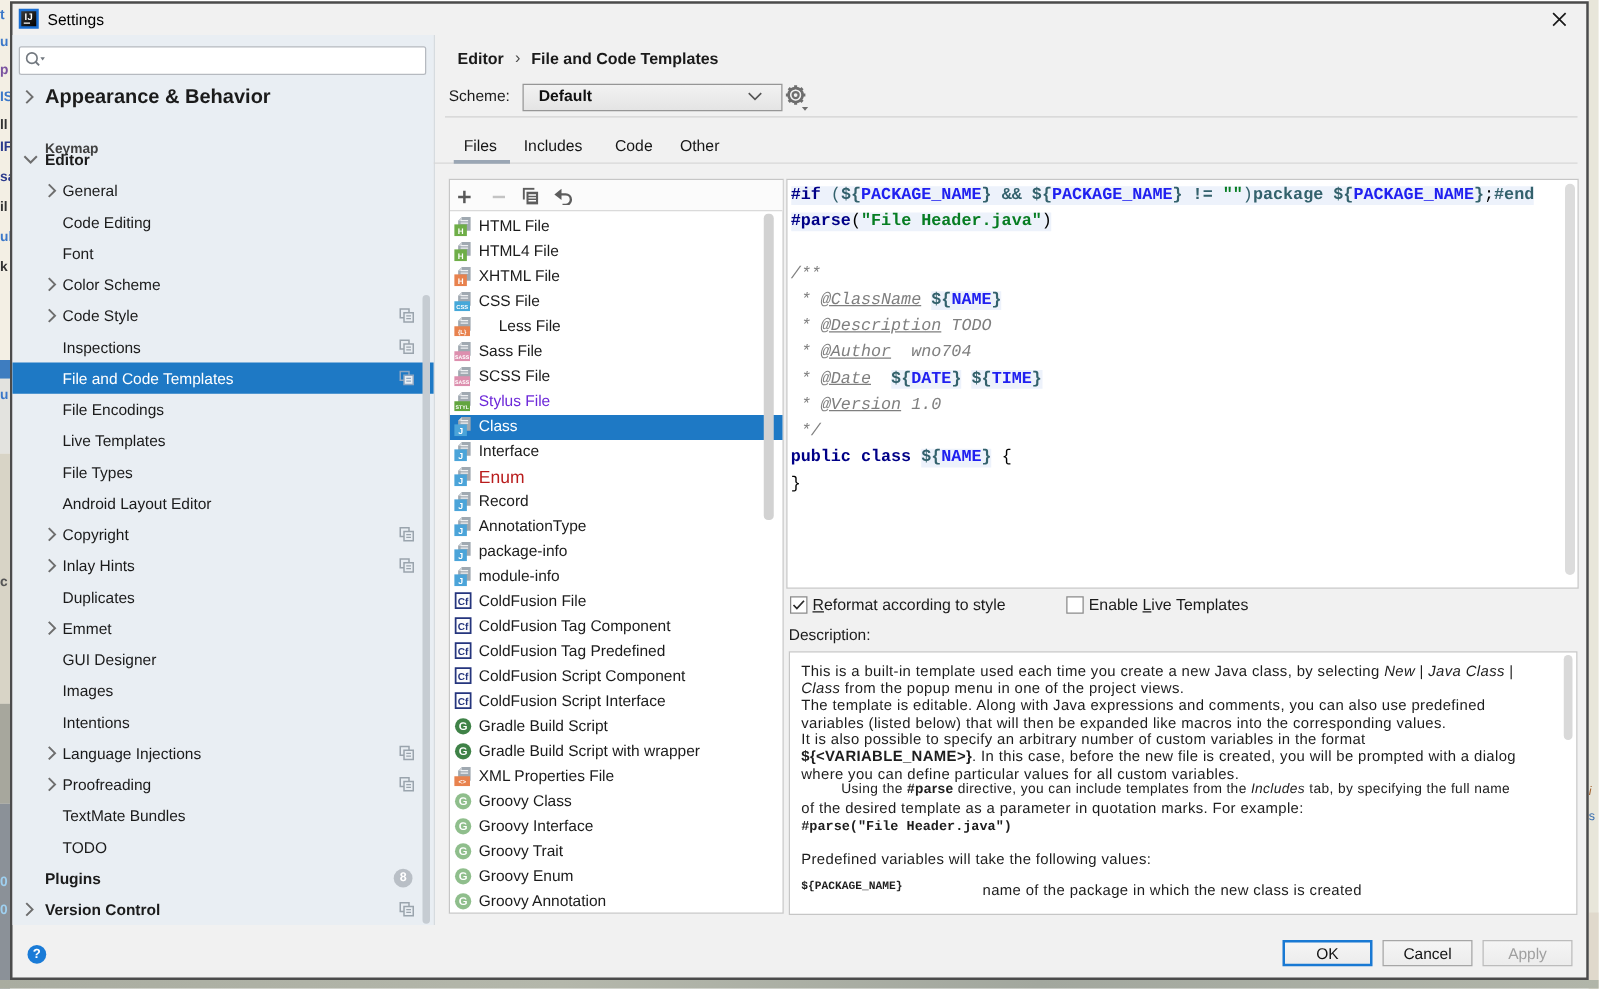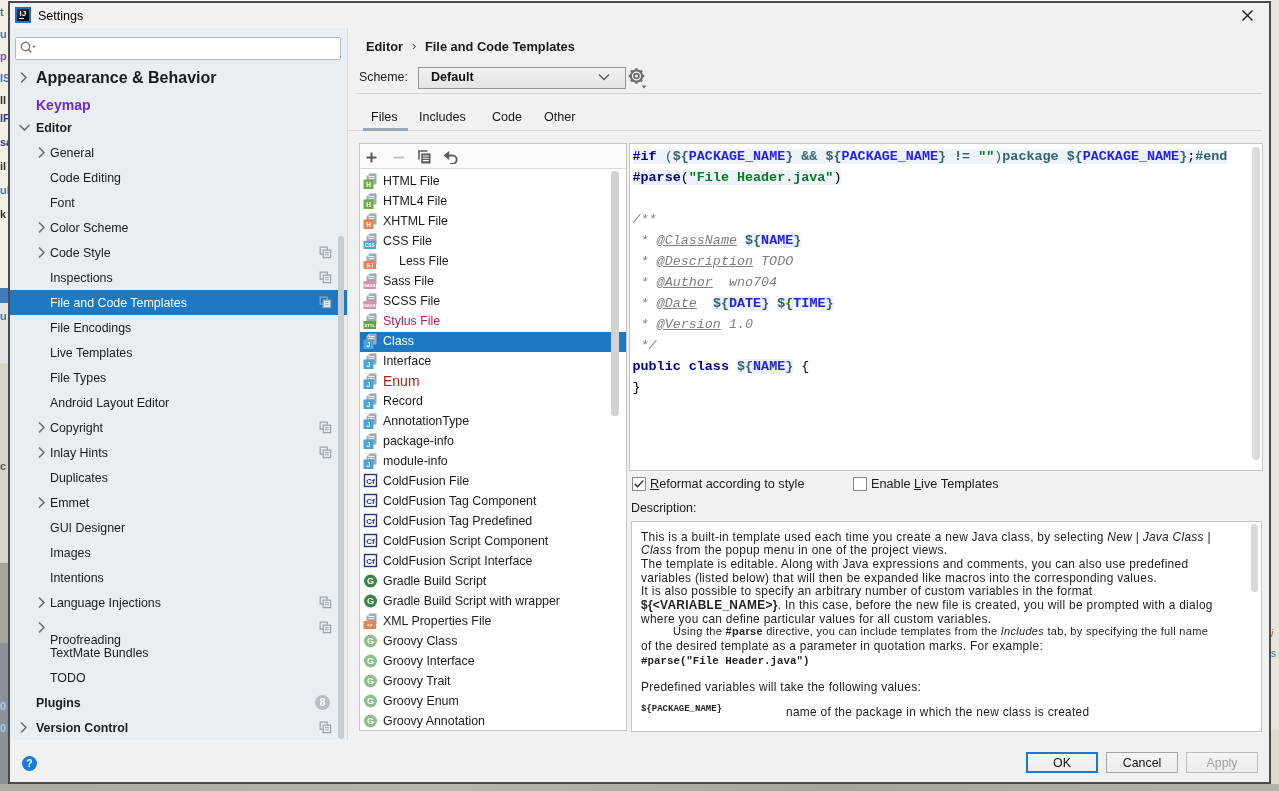--- a/index.html
+++ b/index.html
@@ -47,21 +47,21 @@
 <div class="abs" style="left:15px;top:36.5px;width:324px;height:21px;background:#fff;border:1px solid #b6bac0;border-radius:2px;"></div>
 <svg class="abs" style="left:20px;top:41px;" width="18" height="14" viewBox="0 0 18 14">
 <circle cx="5.5" cy="5.5" r="4.2" fill="none" stroke="#72787f" stroke-width="1.3"></circle>
 <path d="M8.6 8.6 L11.3 11.3" stroke="#72787f" stroke-width="1.5"></path>
 <path d="M12.3 4.7 l3.6 0 l-1.8 2.6 z" fill="#72787f"></path>
   </svg>
 <div class="row ctr" style="left:36px;top:65.0px;height:25px;font-size:16px;font-weight:bold;color:#1b1b1b;">Appearance &amp; Behavior</div>
 <svg class="abs" style="left:18px;top:71.0px;" width="13" height="13" viewBox="0 0 13 13">
     <path d="M3 1.5 L8 6.5 L3 11.5" fill="none" stroke="#6e6e6e" stroke-width="1.6"></path>
   </svg>
-<div class="row ctr" style="left:36px;top:92px;height:25px;font-size:14px;font-weight:bold;color:#6d28d9;">Keymap</div>
+<div class="row ctr" style="left:36px;top:106px;height:25px;font-size:11px;font-weight:bold;color:#404040;">Keymap</div>
 <div class="row ctr" style="left:36px;top:115.0px;height:25px;font-size:12.4px;font-weight:bold;color:#1b1b1b;">Editor</div>
 <svg class="abs" style="left:18px;top:121.0px;" width="13" height="13" viewBox="0 0 13 13">
     <path d="M1.5 4 L6.5 9 L11.5 4" fill="none" stroke="#6e6e6e" stroke-width="1.6"></path>
   </svg>
 <div class="row ctr" style="left:50px;top:140.0px;height:25px;font-size:12.4px;font-weight:normal;color:#1b1b1b;">General</div>
 <svg class="abs" style="left:36px;top:146.0px;" width="13" height="13" viewBox="0 0 13 13">
     <path d="M3 1.5 L8 6.5 L3 11.5" fill="none" stroke="#6e6e6e" stroke-width="1.6"></path>
   </svg>
 <div class="row ctr" style="left:50px;top:165.0px;height:25px;font-size:12.4px;font-weight:normal;color:#1b1b1b;">Code Editing</div>
 <div class="row ctr" style="left:50px;top:190.0px;height:25px;font-size:12.4px;font-weight:normal;color:#1b1b1b;">Font</div>
@@ -123,21 +123,21 @@
 <div class="row ctr" style="left:50px;top:565.0px;height:25px;font-size:12.4px;font-weight:normal;color:#1b1b1b;">Intentions</div>
 <div class="row ctr" style="left:50px;top:590.0px;height:25px;font-size:12.4px;font-weight:normal;color:#1b1b1b;">Language Injections</div>
 <svg class="abs" style="left:36px;top:596.0px;" width="13" height="13" viewBox="0 0 13 13">
     <path d="M3 1.5 L8 6.5 L3 11.5" fill="none" stroke="#6e6e6e" stroke-width="1.6"></path>
   </svg>
 <svg class="abs" style="left:319px;top:596.0px;" width="13" height="13" viewBox="0 0 13 13">
 <path d="M1.2 1.2 h7 v7 h-7 z" fill="none" stroke="#9aa4ad" stroke-width="1.2"></path>
 <path d="M4.2 4.2 h7.4 v7.4 h-7.4 z" fill="#e9eef3" stroke="#9aa4ad" stroke-width="1.2"></path>
 <path d="M6 6.6 h3.8 M6 8.8 h3.8" stroke="#9aa4ad" stroke-width="1.0"></path>
 </svg>
-<div class="row ctr" style="left:50px;top:615.0px;height:25px;font-size:12.4px;font-weight:normal;color:#1b1b1b;margin-top:12px;">Proofreading</div>
+<div class="row ctr" style="left:50px;top:615.0px;height:25px;font-size:12.4px;font-weight:normal;color:#1b1b1b;">Proofreading</div>
 <svg class="abs" style="left:36px;top:621.0px;" width="13" height="13" viewBox="0 0 13 13">
     <path d="M3 1.5 L8 6.5 L3 11.5" fill="none" stroke="#6e6e6e" stroke-width="1.6"></path>
   </svg>
 <svg class="abs" style="left:319px;top:621.0px;" width="13" height="13" viewBox="0 0 13 13">
 <path d="M1.2 1.2 h7 v7 h-7 z" fill="none" stroke="#9aa4ad" stroke-width="1.2"></path>
 <path d="M4.2 4.2 h7.4 v7.4 h-7.4 z" fill="#e9eef3" stroke="#9aa4ad" stroke-width="1.2"></path>
 <path d="M6 6.6 h3.8 M6 8.8 h3.8" stroke="#9aa4ad" stroke-width="1.0"></path>
 </svg>
 <div class="row ctr" style="left:50px;top:640.0px;height:25px;font-size:12.4px;font-weight:normal;color:#1b1b1b;">TextMate Bundles</div>
 <div class="row ctr" style="left:50px;top:665.0px;height:25px;font-size:12.4px;font-weight:normal;color:#1b1b1b;">TODO</div>
@@ -248,21 +248,21 @@
 <text x="6.75" y="14.4" font-family="Liberation Sans" font-size="4.2" font-weight="bold" fill="#fff" text-anchor="middle">SASS</text>
 </svg>
 <div class="row ctr" style="left:383px;top:291px;height:20px;font-size:12.4px;color:#1b1b1b;">SCSS File</div>
 <svg class="abs" style="left:363px;top:293px;" width="16" height="16" viewBox="0 0 16 16">
 <path d="M6.5 0.5 h7 v11 h-10 v-8 z" fill="#a0a9b1"></path>
 <path d="M6.5 0.5 v3 h-3 z" fill="#cdd2d6"></path>
 <path d="M5.5 3.5 h6 M5.5 5.5 h6" stroke="#eef0f2" stroke-width="1"></path>
 <rect x="0.5" y="8" width="12.5" height="8" fill="#dd8fae"></rect>
 <text x="6.75" y="14.4" font-family="Liberation Sans" font-size="4.2" font-weight="bold" fill="#fff" text-anchor="middle">SASS</text>
 </svg>
-<div class="row ctr" style="left:383px;top:311px;height:20px;font-size:12.4px;color:#be185d;">Stylus File</div>
+<div class="row ctr" style="left:383px;top:311px;height:20px;font-size:12.4px;color:#6d28d9;">Stylus File</div>
 <svg class="abs" style="left:363px;top:313px;" width="16" height="16" viewBox="0 0 16 16">
 <path d="M6.5 0.5 h7 v11 h-10 v-8 z" fill="#a0a9b1"></path>
 <path d="M6.5 0.5 v3 h-3 z" fill="#cdd2d6"></path>
 <path d="M5.5 3.5 h6 M5.5 5.5 h6" stroke="#eef0f2" stroke-width="1"></path>
 <rect x="0.5" y="8" width="12.5" height="8" fill="#62a53f"></rect>
 <text x="6.75" y="14.4" font-family="Liberation Sans" font-size="4.2" font-weight="bold" fill="#fff" text-anchor="middle">STYL</text>
 </svg>
 <div class="abs" style="left:360px;top:331.5px;width:266px;height:20px;background:#1e79c5;"></div>
 <div class="row ctr" style="left:383px;top:331px;height:20px;font-size:12.4px;color:#fff;">Class</div>
 <svg class="abs" style="left:363px;top:333px;" width="16" height="16" viewBox="0 0 16 16">

